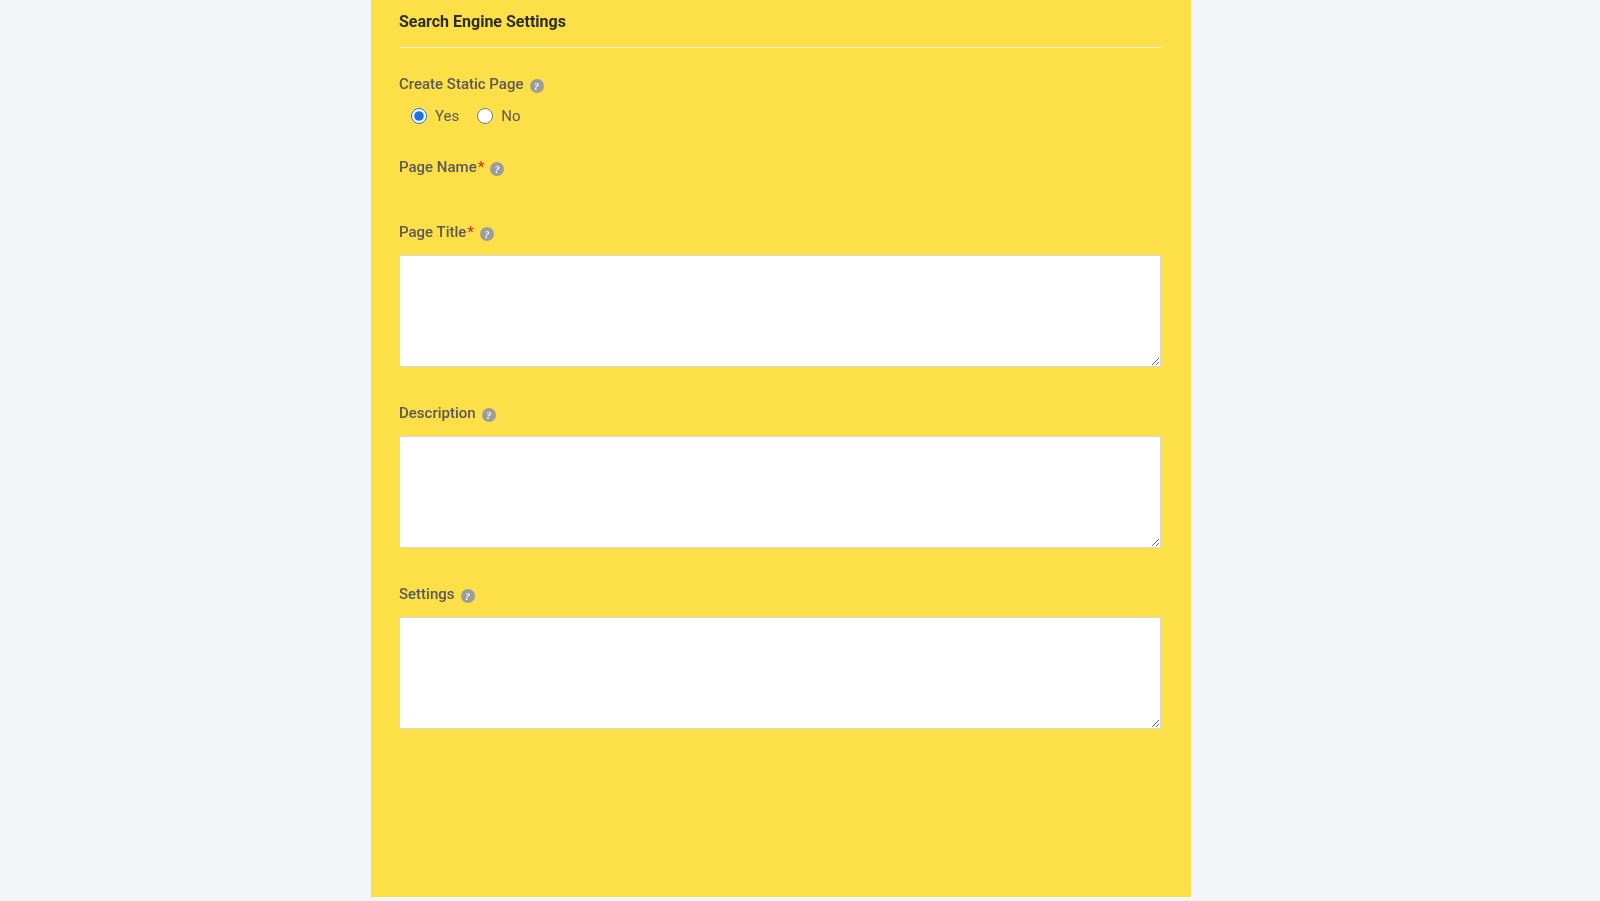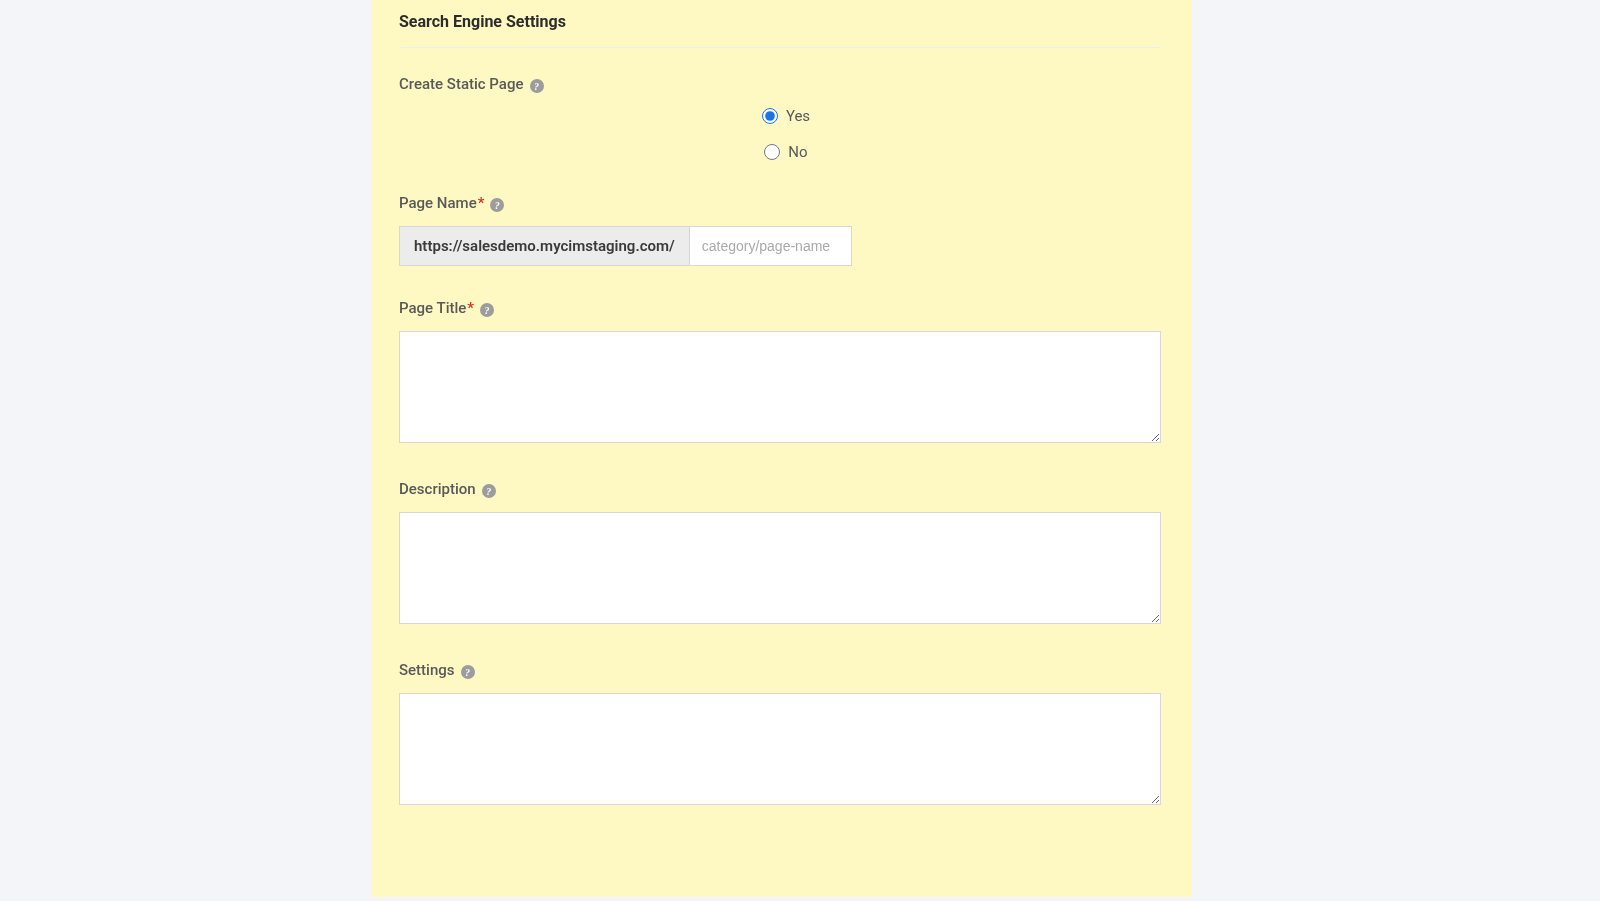--- a/index.html
+++ b/index.html
@@ -8,21 +8,21 @@
     padding: 0;
   }
   body {
     font-family: -apple-system, BlinkMacSystemFont, "Segoe UI", Roboto, Arial, sans-serif;
     background-color: #f4f5f9;
     width: 1600px;
     height: 901px;
     overflow: hidden;
   }
   .panel {
-    background-color: #fef9c3;
+    background-color: #fde047;
     width: 820px;
     margin-left: 371px;
     height: 897px;
     padding: 12px 30px 16px 28px;
   }
   .section-title {
     font-size: 16px;
     font-weight: 700;
     color: #2c2c2c;
     padding-bottom: 16px;
@@ -58,21 +58,20 @@
     font-weight: bold;
     margin-left: 6px;
     font-family: Georgia, serif;
     cursor: help;
   }
   .radio-row {
     display: flex;
     align-items: center;
     gap: 18px;
     padding-left: 12px;
-    flex-direction: column;
   }
   .radio-option {
     display: inline-flex;
     align-items: center;
     gap: 8px;
     cursor: pointer;
   }
   .radio-option input[type="radio"] {
     width: 16px;
     height: 16px;
@@ -155,24 +154,20 @@
       </label>
     </div>
   </div>
 
   <div class="form-group">
     <div class="field-label">
       <span>Page Name</span>
         <span class="required">*</span>
       <span class="help-icon">?</span>
     </div>
-    <div class="input-group">
-      <div class="input-prefix">https://salesdemo.mycimstaging.com/</div>
-      <input type="text" class="input-suffix" placeholder="category/page-name" style="">
-    </div>
   </div>
 
   <div class="form-group">
     <div class="field-label">
       <span>Page Title</span>
         <span class="required">*</span>
       <span class="help-icon">?</span>
     </div>
     <textarea class="textarea-field textarea-lg" style=""></textarea>
   </div>

